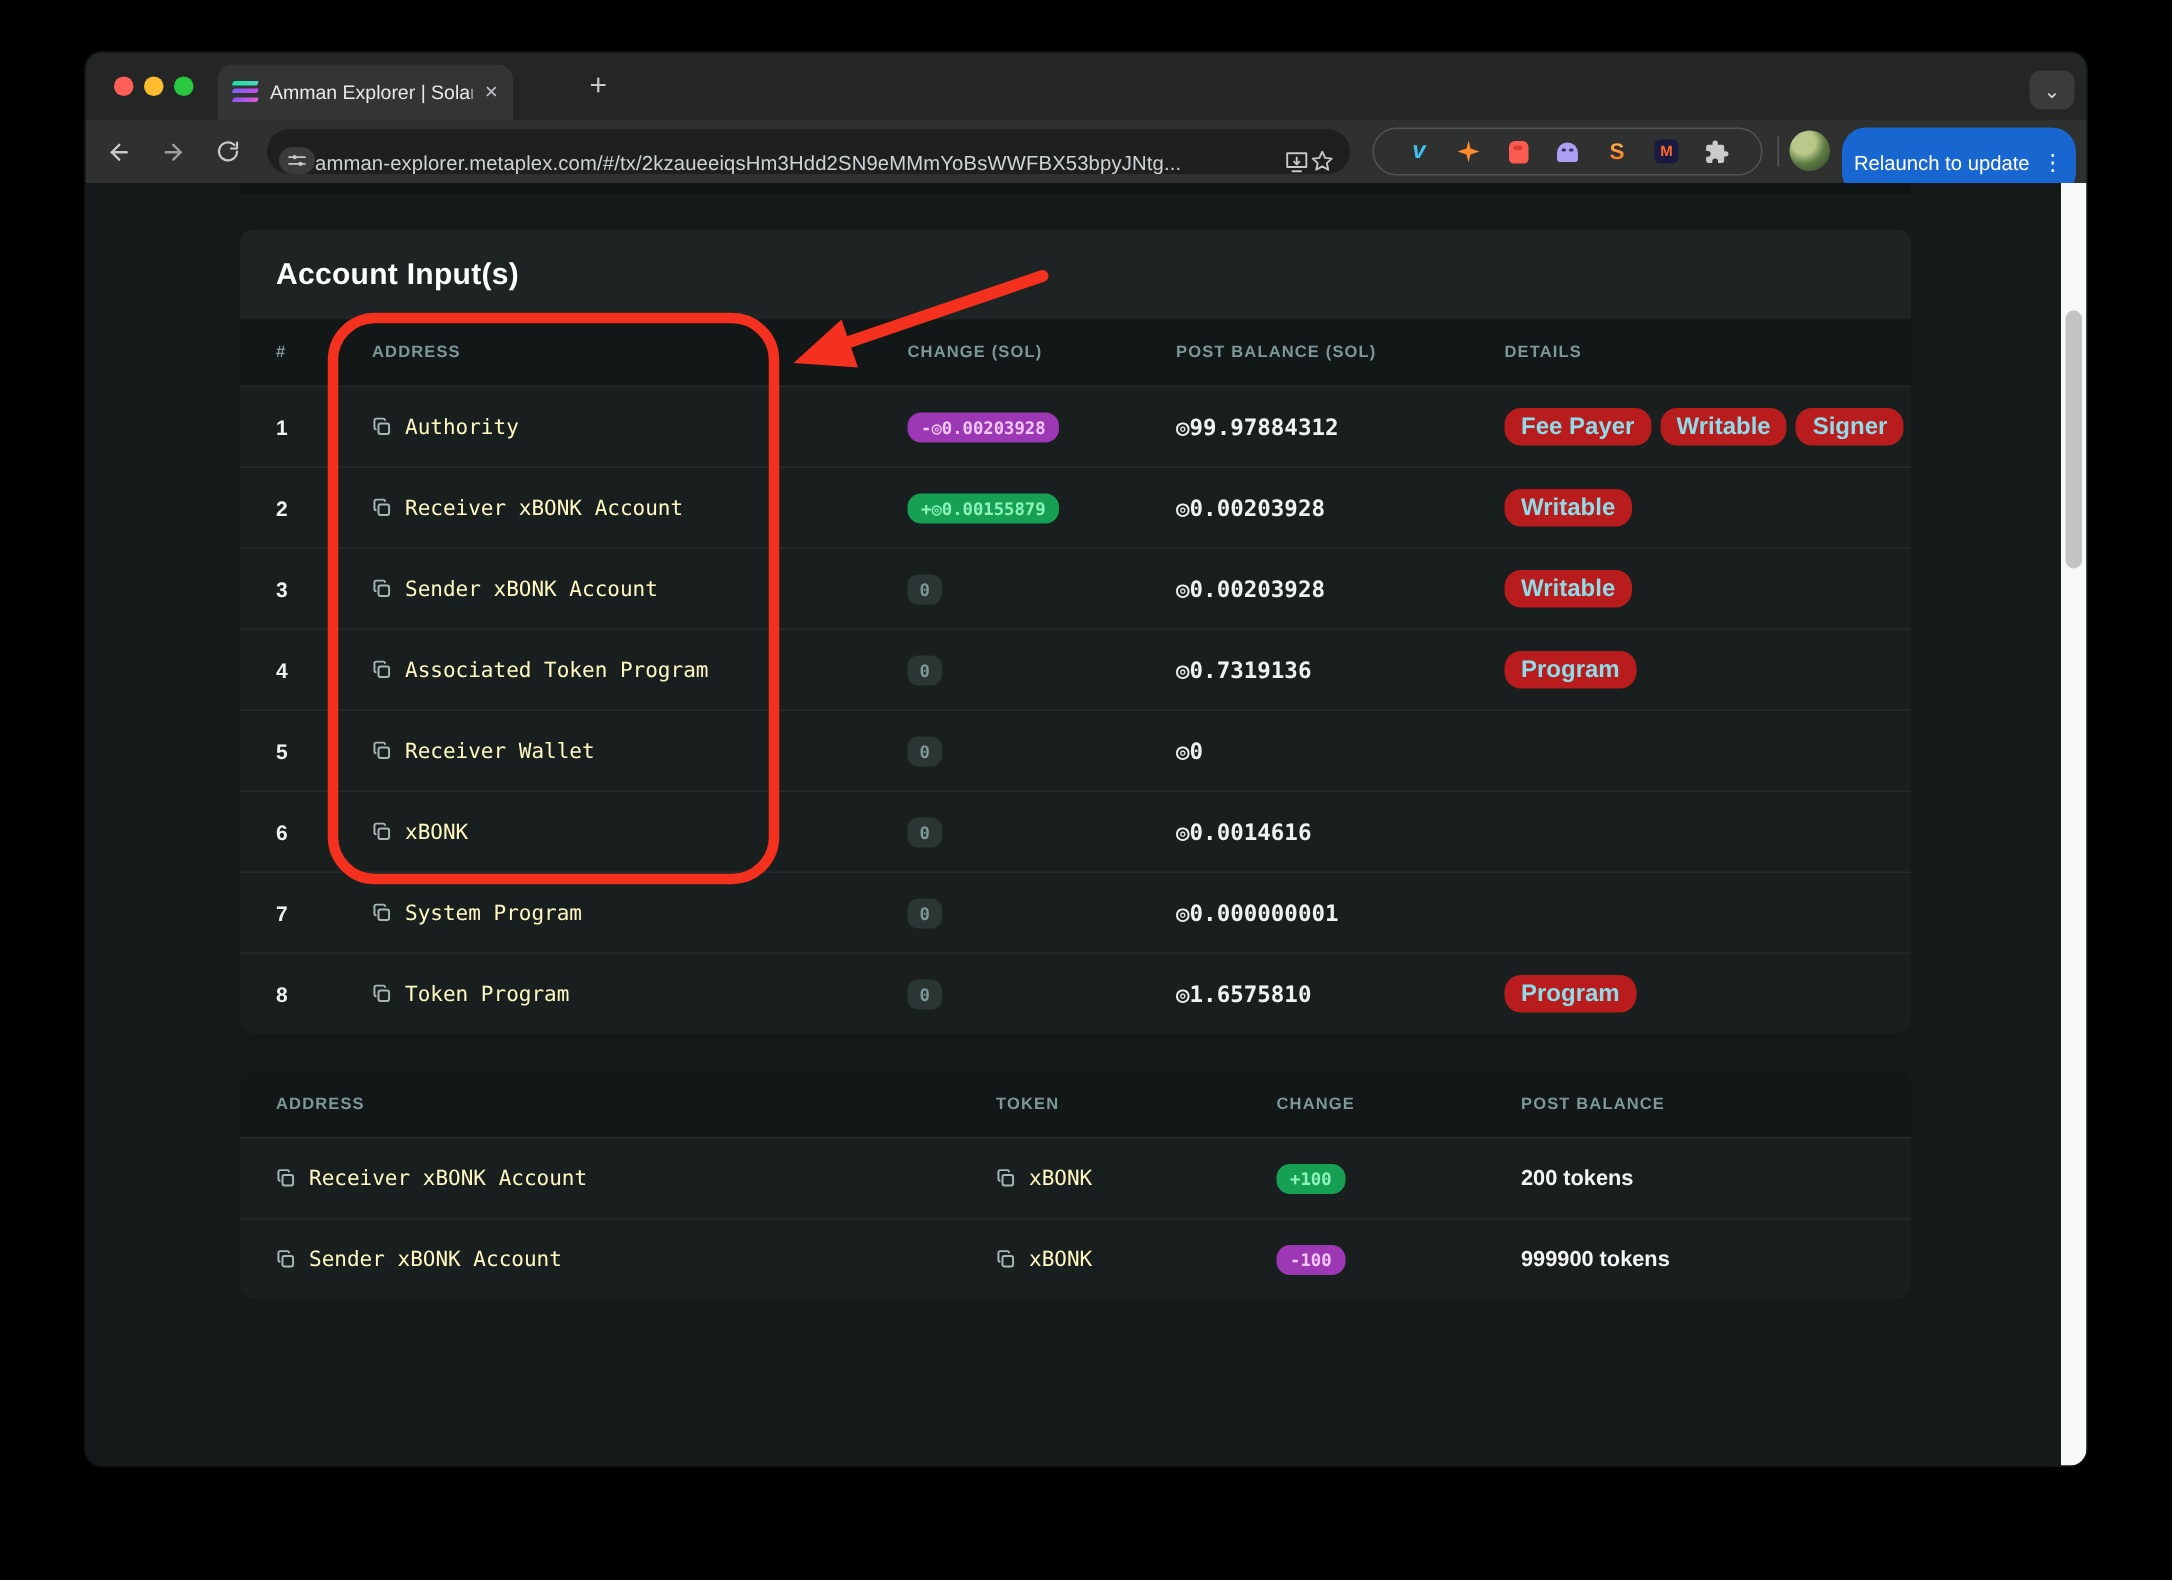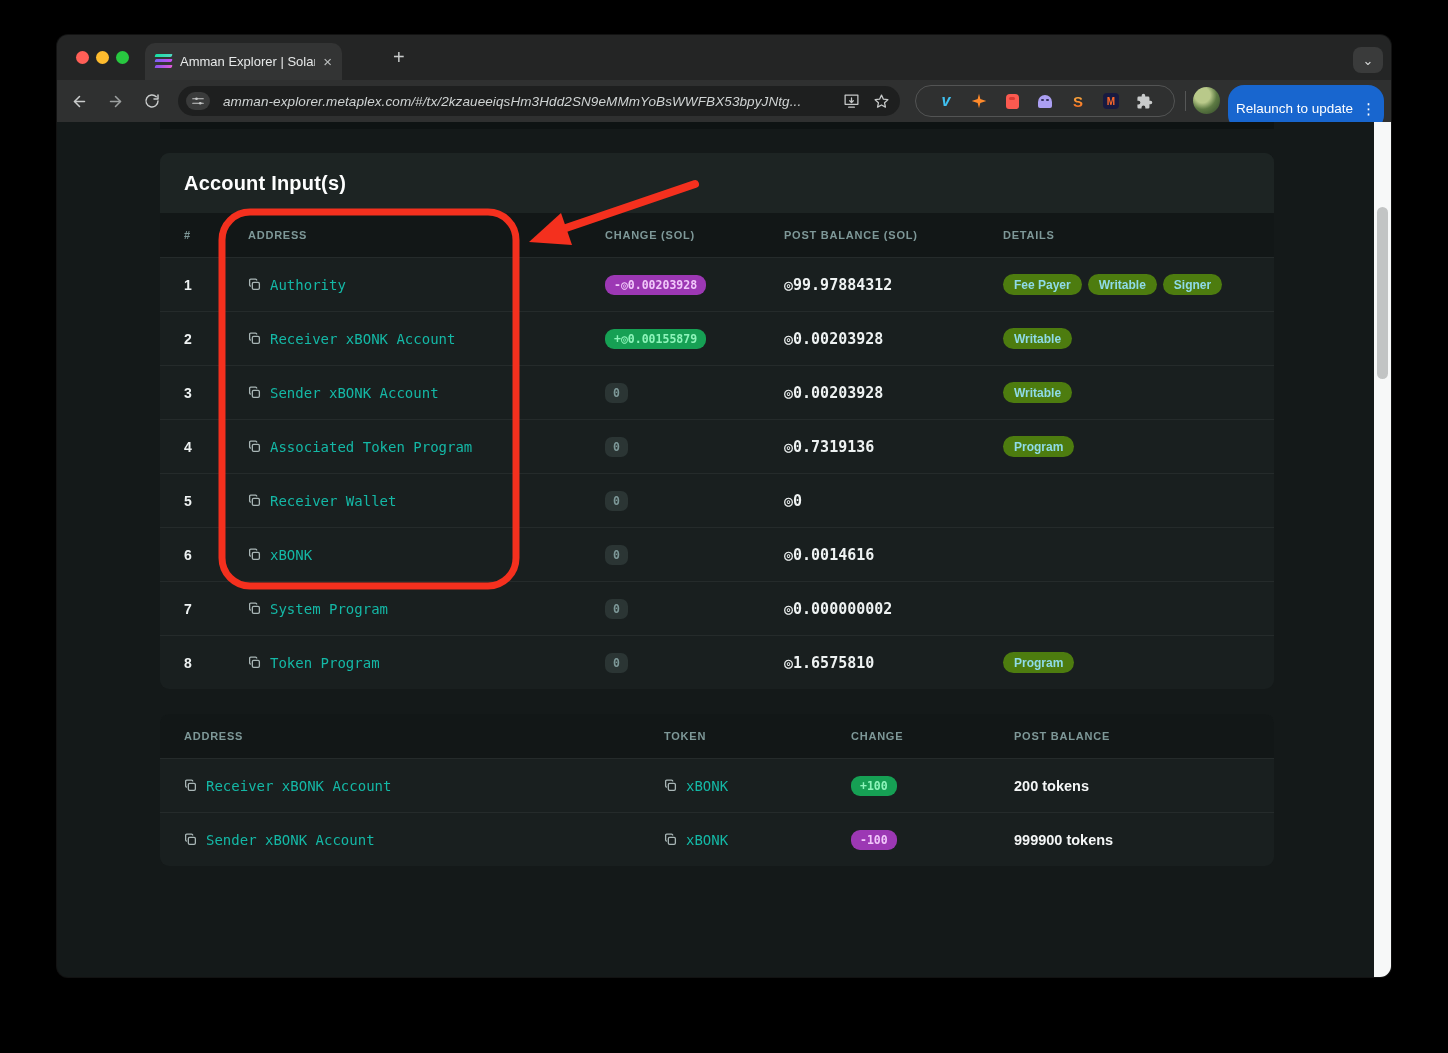--- a/index.html
+++ b/index.html
@@ -28,21 +28,21 @@
   .chev-btn { position:absolute; right:8px; top:12px; width:30px; height:26px; background:#3a3b3b;
               border-radius:8px; color:#d9dbdb; display:flex; align-items:center; justify-content:center;
               font-size:13px; }
 
   
   .toolbar { position:relative; height:42px; background:#2f3030; }
   .nav-ic { position:absolute; top:8px; width:26px; height:26px; display:flex; align-items:center;
             justify-content:center; color:#c9cbcb; font-size:17px; }
   .nav-back { left:9px; } .nav-fwd { left:45px; color:#9da0a0; } .nav-reload { left:82px; }
   .omnibox { position:absolute; left:121px; top:6px; width:722px; height:30px; background:#1e1f1f;
-             border-radius:15px; display:flex; align-items:center; padding:0 10px 0 8px; gap:13px;font-style:italic; }
+             border-radius:15px; display:flex; align-items:flex-end; padding:0 10px 0 8px; gap:0; }
   .site-ic { width:24px; height:18px; background:#3a3b3b; border-radius:9px; display:flex;
              align-items:center; justify-content:center; }
   .url { flex:1; font-size:13.5px; color:#cfd3d3; white-space:nowrap; overflow:hidden; letter-spacing:.1px; }
   .omni-ic { color:#c6c8c8; display:flex; align-items:center; }
   .ext-pill { position:absolute; left:858px; top:5px; width:260px; height:32px; border:1px solid #535454;
               border-radius:16px; display:flex; align-items:center; justify-content:space-evenly; padding:0 6px; }
   .ext { width:18px; height:18px; display:flex; align-items:center; justify-content:center; font-size:14px; }
   .ext.vimeo { color:#3fc0f0; font-weight:800; font-style:italic; font-size:16px; }
   .ext.red-sq { }
   .ext .rsq { width:13px; height:15px; background:#fb5a50; border-radius:4px 4px 3px 3px; position:relative; }
@@ -75,32 +75,32 @@
 
   .thead { height:44px; background:#121717; display:grid; align-items:center; padding-left:24px; }
   .th { font-size:11px; font-weight:700; letter-spacing:.07em; color:#7e9898; text-transform:uppercase; }
   .ai-grid { grid-template-columns:64px 357px 179px 219px 1fr; }
   .tb-grid { grid-template-columns:480px 187px 163px 1fr; }
   .trow { height:54px; display:grid; align-items:center; padding-left:24px; border-top:1px solid rgba(255,255,255,.055); }
 
   .rownum { color:#eef2f2; font-size:14px; font-weight:600; }
   .addr-cell { display:flex; align-items:center; gap:9px; }
   .copy-ic { display:flex; align-items:center; }
-  .addr { font-family:"DejaVu Sans Mono", monospace; font-size:14px; color:#14b8a6; text-decoration:none; }
+  .addr { font-family:"DejaVu Sans Mono", monospace; font-size:14px; color:#fef9c3; text-decoration:none; }
   .mono-post { font-family:"DejaVu Sans Mono", monospace; font-size:15px; font-weight:700; color:#eef2f2; }
   .tok-post { font-size:14.5px; font-weight:700; color:#f4f6f6; }
 
   .pill { display:inline-block; font-family:"DejaVu Sans Mono", monospace; font-size:11.5px; font-weight:700;
           padding:3px 9px; border-radius:9px; }
   .pill.neg { background:#9c38b4; color:#f1c7fa; }
   .pill.pos { background:#16a054; color:#8df4ba; }
   .pill.zero { background:#2b3534; color:#7d9898; padding:3px 8px; border-radius:7px; }
 
   .badges { display:flex; gap:6px; }
-  .badge { background:#4d7c0f; color:#8fdbe8; font-size:12px; font-weight:600; padding:3.5px 11px;
+  .badge { background:#b91c1c; color:#8fdbe8; font-size:16px; font-weight:600; padding:3.5px 11px;
            border-radius:11px; white-space:nowrap; }
 
   
   .annotation { position:absolute; left:0; top:0; width:1448px; height:1053px; z-index:60; pointer-events:none; }
 </style>
 </head>
 <body>
 
 <div class="window">
 
@@ -317,21 +317,21 @@
             <span class="addr-cell">
               <span class="copy-ic">
                 <svg width="13" height="13" viewBox="0 0 24 24" fill="none" stroke="#a9b6b6" stroke-width="2.4" stroke-linejoin="round">
                   <rect x="8" y="8" width="13" height="13" rx="2.5"></rect>
                   <path d="M16 4.5V4a2 2 0 0 0-2-2H5a2 2 0 0 0-2 2v9a2 2 0 0 0 2 2h.5"></path>
                 </svg>
               </span>
               <a class="addr">System Program</a>
             </span>
             <span><span class="pill zero">0</span></span>
-            <span class="mono-post">◎0.000000002</span>
+            <span class="mono-post">◎0.000000001</span>
             <span class="badges"></span>
           </div>
           <div class="trow ai-grid">
             <span class="rownum">8</span>
             <span class="addr-cell">
               <span class="copy-ic">
                 <svg width="13" height="13" viewBox="0 0 24 24" fill="none" stroke="#a9b6b6" stroke-width="2.4" stroke-linejoin="round">
                   <rect x="8" y="8" width="13" height="13" rx="2.5"></rect>
                   <path d="M16 4.5V4a2 2 0 0 0-2-2H5a2 2 0 0 0-2 2v9a2 2 0 0 0 2 2h.5"></path>
                 </svg>

